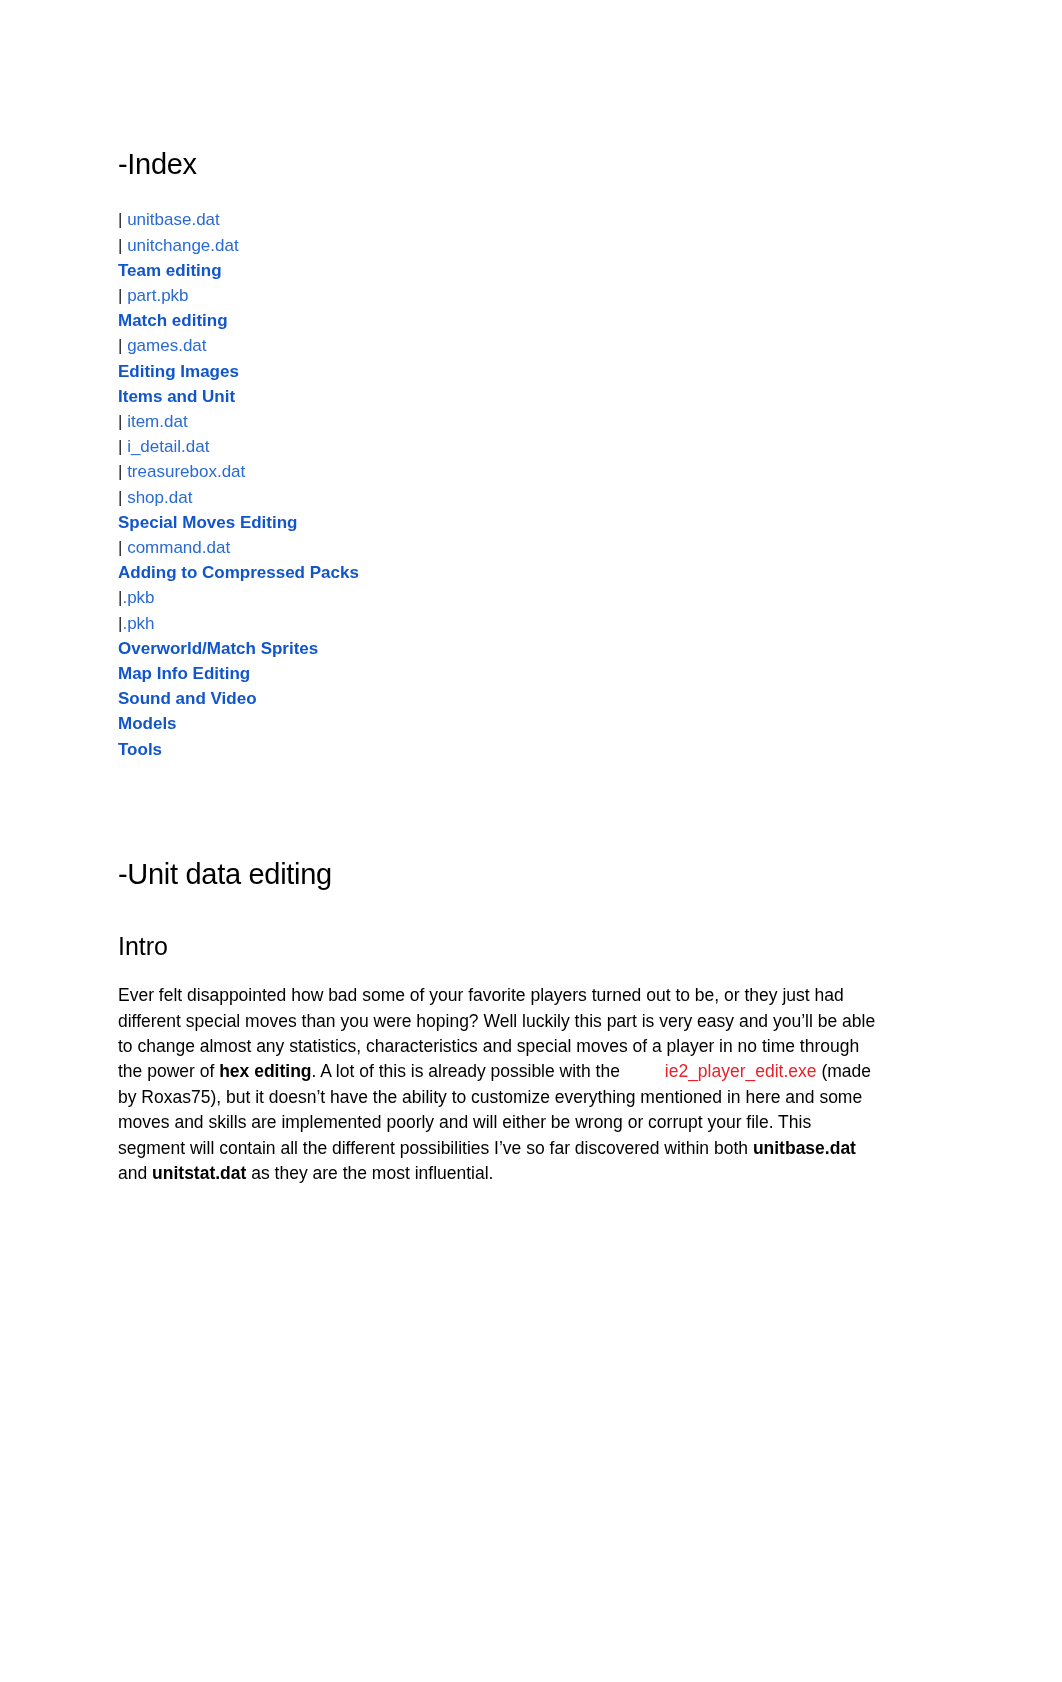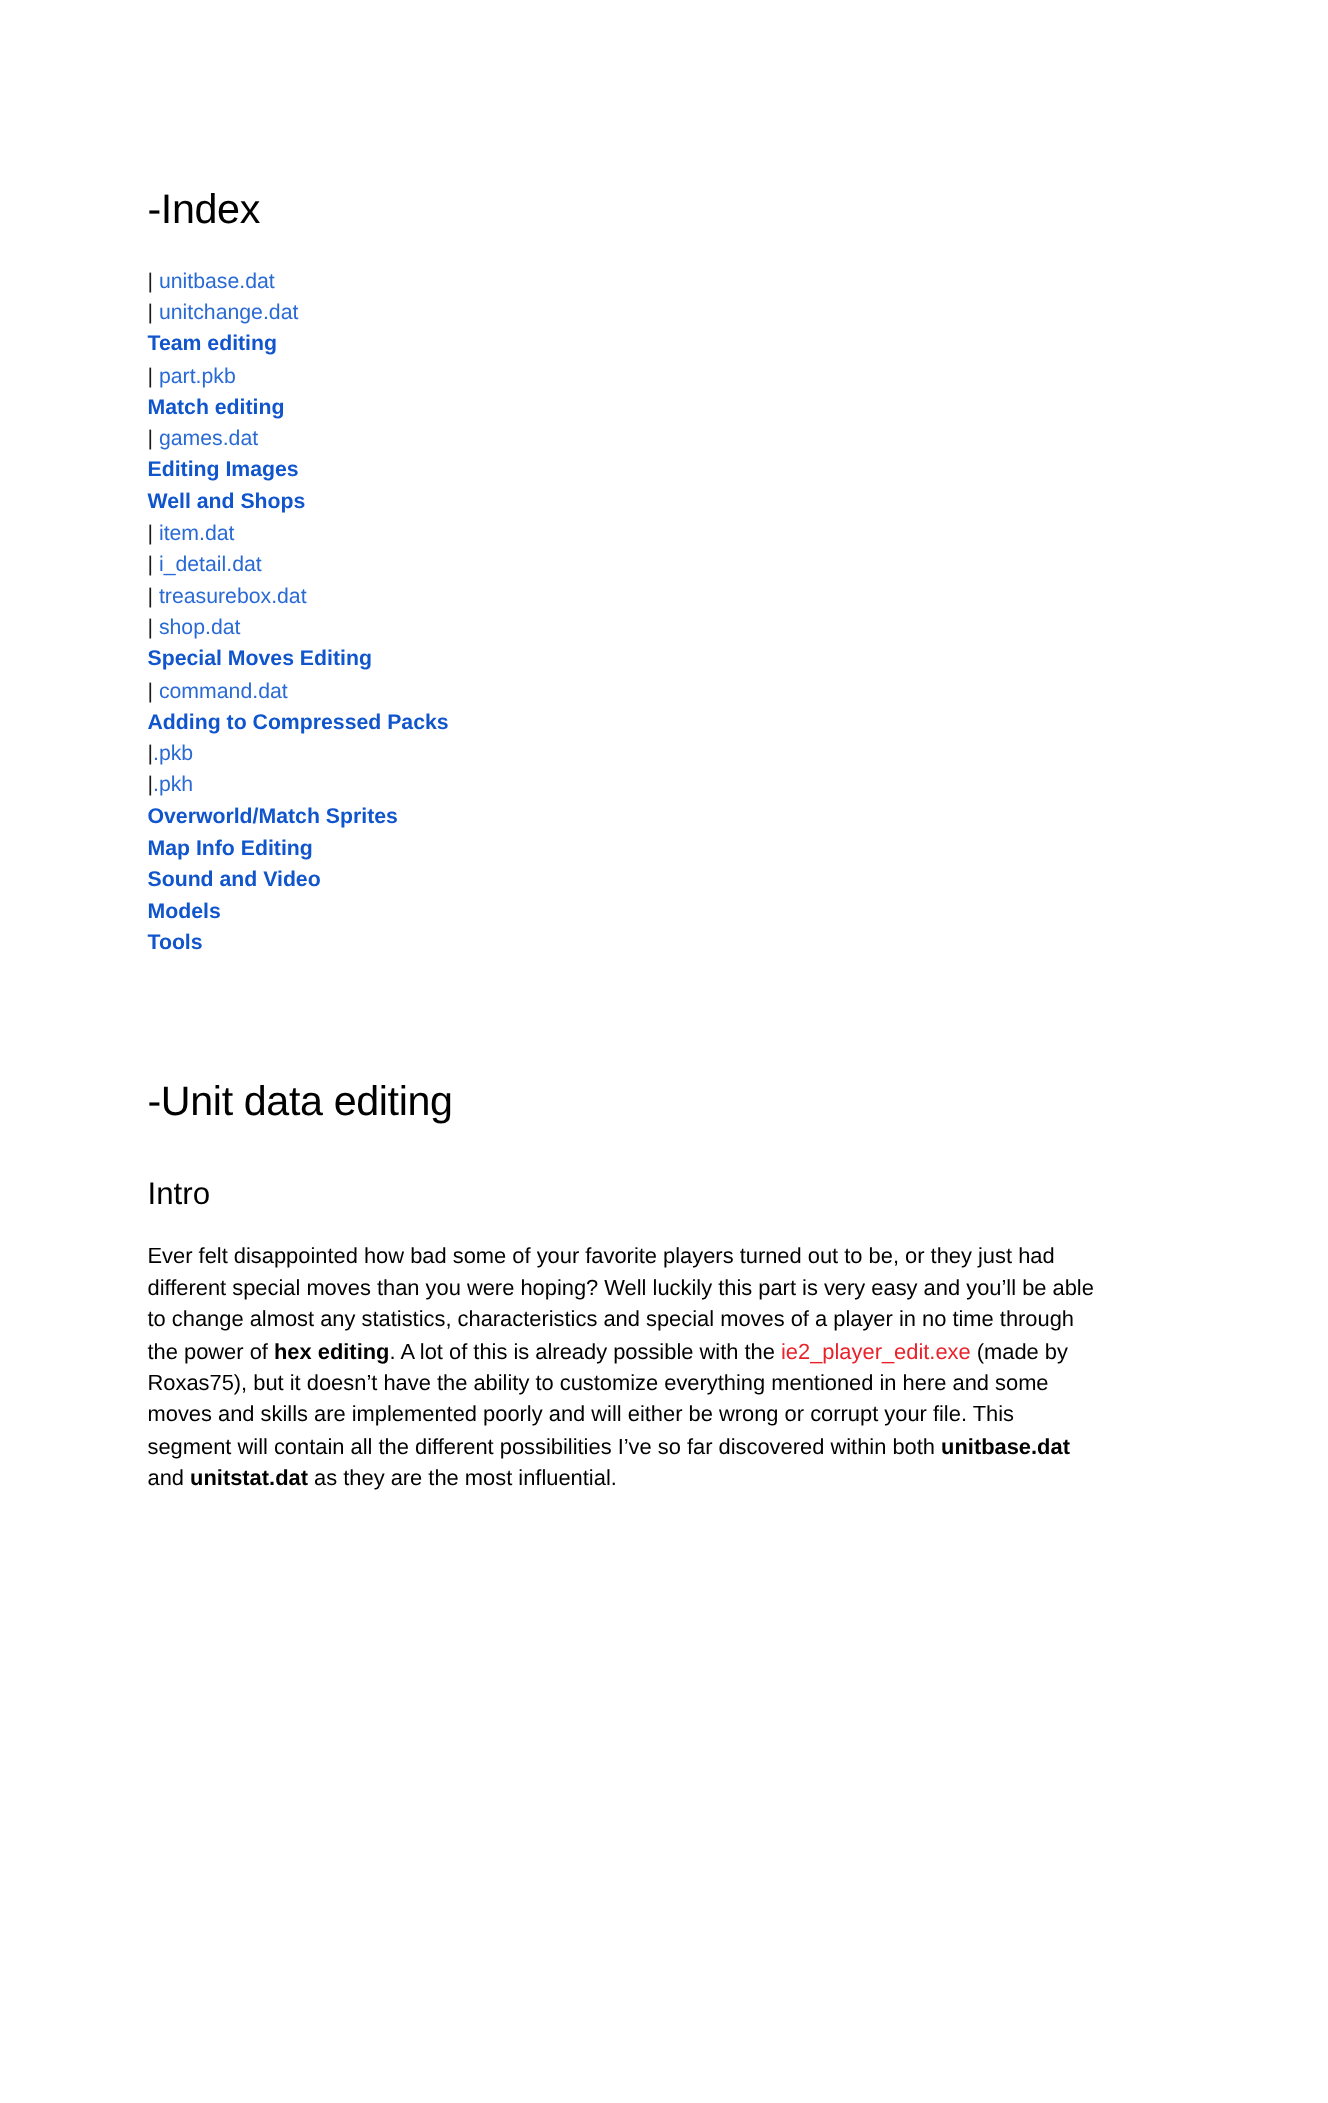--- a/index.html
+++ b/index.html
@@ -24,21 +24,21 @@
   }
   .content {
     position: absolute;
     left: 118px;
     top: 148px;
     width: 790px;
   }
 
   
   h1.doc-h1 {
-    font-size: 33px;
+    font-size: 29px;
     font-weight: 400;
     line-height: 1.15;
     margin: 0 0 26px 0;
     letter-spacing: -0.3px;
     color: #000000;
   }
   h1.doc-h1.second {
     margin: 0 0 40px 0;
   }
   h2.doc-h2 {
@@ -85,41 +85,42 @@
     margin: 0;
     color: #000000;
     text-align: left;
     width: 760px;
   }
   .bold { font-weight: bold; }
   .redlink {
     color: #e8222a;
     text-decoration: none;
     cursor: pointer;
+    margin-left: 40px;
   }
 
   .spacer-large { height: 96px; }
 </style>
 </head>
 <body>
 
 <div class="page">
   <div class="content">
 
     <h1 class="doc-h1">-Index</h1>
 
     <ul class="index-list" id="index-list">
         <li class="index-row child"><span class="pipe">| </span><a class="index-link" href="#">unitbase.dat</a></li>
         <li class="index-row child"><span class="pipe">| </span><a class="index-link" href="#">unitchange.dat</a></li>
         <li class="index-row section"><a class="index-link" href="#">Team editing</a></li>
         <li class="index-row child"><span class="pipe">| </span><a class="index-link" href="#">part.pkb</a></li>
         <li class="index-row section"><a class="index-link" href="#">Match editing</a></li>
         <li class="index-row child"><span class="pipe">| </span><a class="index-link" href="#">games.dat</a></li>
         <li class="index-row section"><a class="index-link" href="#">Editing Images</a></li>
-        <li class="index-row section"><a class="index-link" href="#">Well and Shops</a></li>
+        <li class="index-row section"><a class="index-link" href="#">Items and Unit</a></li>
         <li class="index-row child"><span class="pipe">| </span><a class="index-link" href="#">item.dat</a></li>
         <li class="index-row child"><span class="pipe">| </span><a class="index-link" href="#">i_detail.dat</a></li>
         <li class="index-row child"><span class="pipe">| </span><a class="index-link" href="#">treasurebox.dat</a></li>
         <li class="index-row child"><span class="pipe">| </span><a class="index-link" href="#">shop.dat</a></li>
         <li class="index-row section"><a class="index-link" href="#">Special Moves Editing</a></li>
         <li class="index-row child"><span class="pipe">| </span><a class="index-link" href="#">command.dat</a></li>
         <li class="index-row section"><a class="index-link" href="#">Adding to Compressed Packs</a></li>
         <li class="index-row child"><span class="pipe">|</span><a class="index-link" href="#">.pkb</a></li>
         <li class="index-row child"><span class="pipe">|</span><a class="index-link" href="#">.pkh</a></li>
         <li class="index-row section"><a class="index-link" href="#">Overworld/Match Sprites</a></li>

